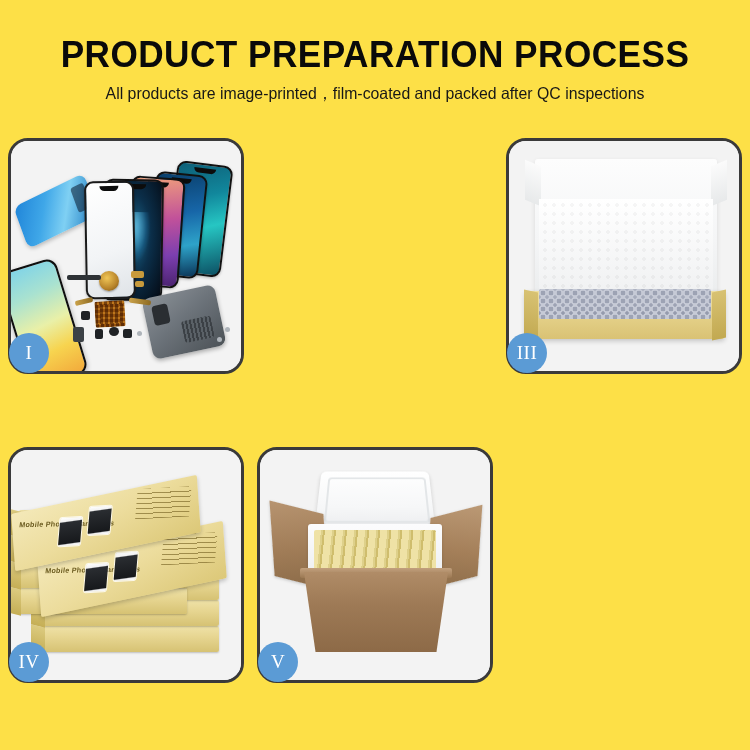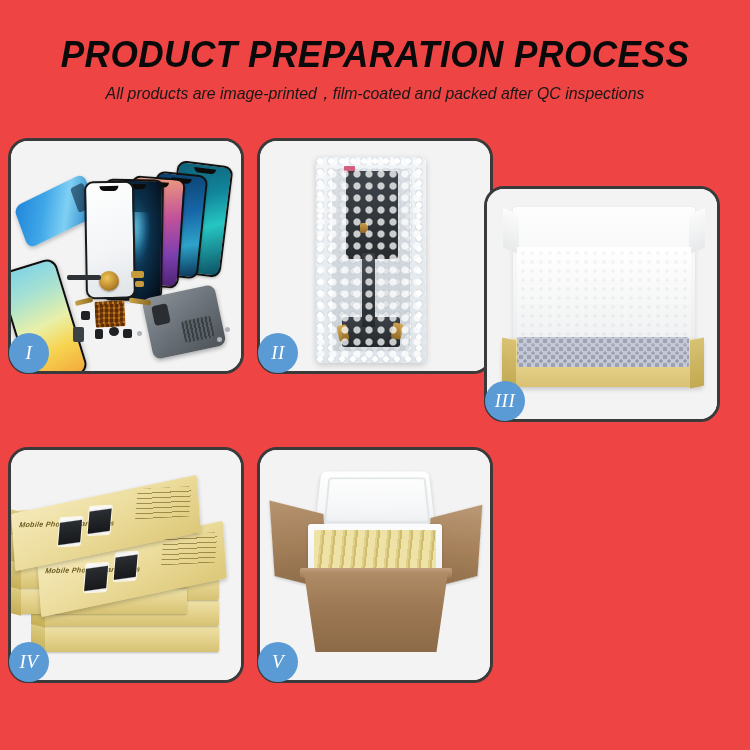--- a/index.html
+++ b/index.html
@@ -10,22 +10,21 @@
     height: 750px;
     background: #ffffff;
     font-family: "Liberation Sans", "DejaVu Sans", sans-serif;
     overflow: hidden;
   }
 
   #page {
     position: relative;
     width: 750px;
     height: 750px;
-    background: #ef4444;
-    font-style: italic;
+    background: #fde047;
   }
 
   
   .header { position: absolute; top: 0; left: 0; width: 750px; }
 
   .page-title {
     position: absolute;
     top: 36px; left: 0; width: 750px;
     text-align: center;
     font-size: 37px;
@@ -69,21 +68,21 @@
   .panel .clip {
     position: absolute;
     inset: 0;
     border-radius: 17px;
     overflow: hidden;
     background: #f3f3f3;
   }
 
   .p1 { left: 0px;   top: 0px;   }
   .p2 { left: 249px; top: 0px;   }
-  .p3 { left: 476px; top: 0px; margin-top: 48px;   }
+  .p3 { left: 498px; top: 0px;   }
   .p4 { left: 0px;   top: 309px; }
   .p5 { left: 249px; top: 309px; }
   .p6 { left: 498px; top: 309px; }
 
   
   .badge {
     position: absolute;
     left: -2px;
     bottom: -2px;
     width: 40px; height: 40px;
@@ -599,36 +598,20 @@
           <div class="part dark" style="left:112px;top:188px;width:9px;height:9px;"></div>
           <div class="part silver" style="left:126px;top:190px;width:5px;height:5px;border-radius:50%;"></div>
           <div class="part silver" style="left:206px;top:196px;width:5px;height:5px;border-radius:50%;"></div>
           <div class="part silver" style="left:214px;top:186px;width:5px;height:5px;border-radius:50%;"></div>
           <div class="part" style="left:62px;top:186px;width:11px;height:15px;background:#3c4146;"></div>
         </div>
       </div>
       <div class="badge">I</div>
     </div>
 
-    <div class="panel p2">
-      <div class="clip">
-        <div class="bubblebag">
-          <div class="bag-inner"></div>
-          <div class="pink-tab"></div>
-          <div class="lcd-body"></div>
-          <div class="lcd-cable"></div>
-          <div class="lcd-foot"></div>
-          <div class="conn-gold" style="left:22px;top:168px;transform:rotate(-12deg);"></div>
-          <div class="conn-gold" style="left:76px;top:166px;transform:rotate(10deg);"></div>
-          <div class="conn-gold" style="left:44px;top:66px;width:8px;height:10px;"></div>
-          <div class="bubble-overlay"></div>
-        </div>
-      </div>
-      <div class="badge">II</div>
-    </div>
 
     <div class="panel p3">
       <div class="clip">
         <div class="box3-lid"></div>
         <div class="foam-white"></div>
         <div class="box3-tray"></div>
         <div class="foam-grey"></div>
       </div>
       <div class="badge">III</div>
     </div>

